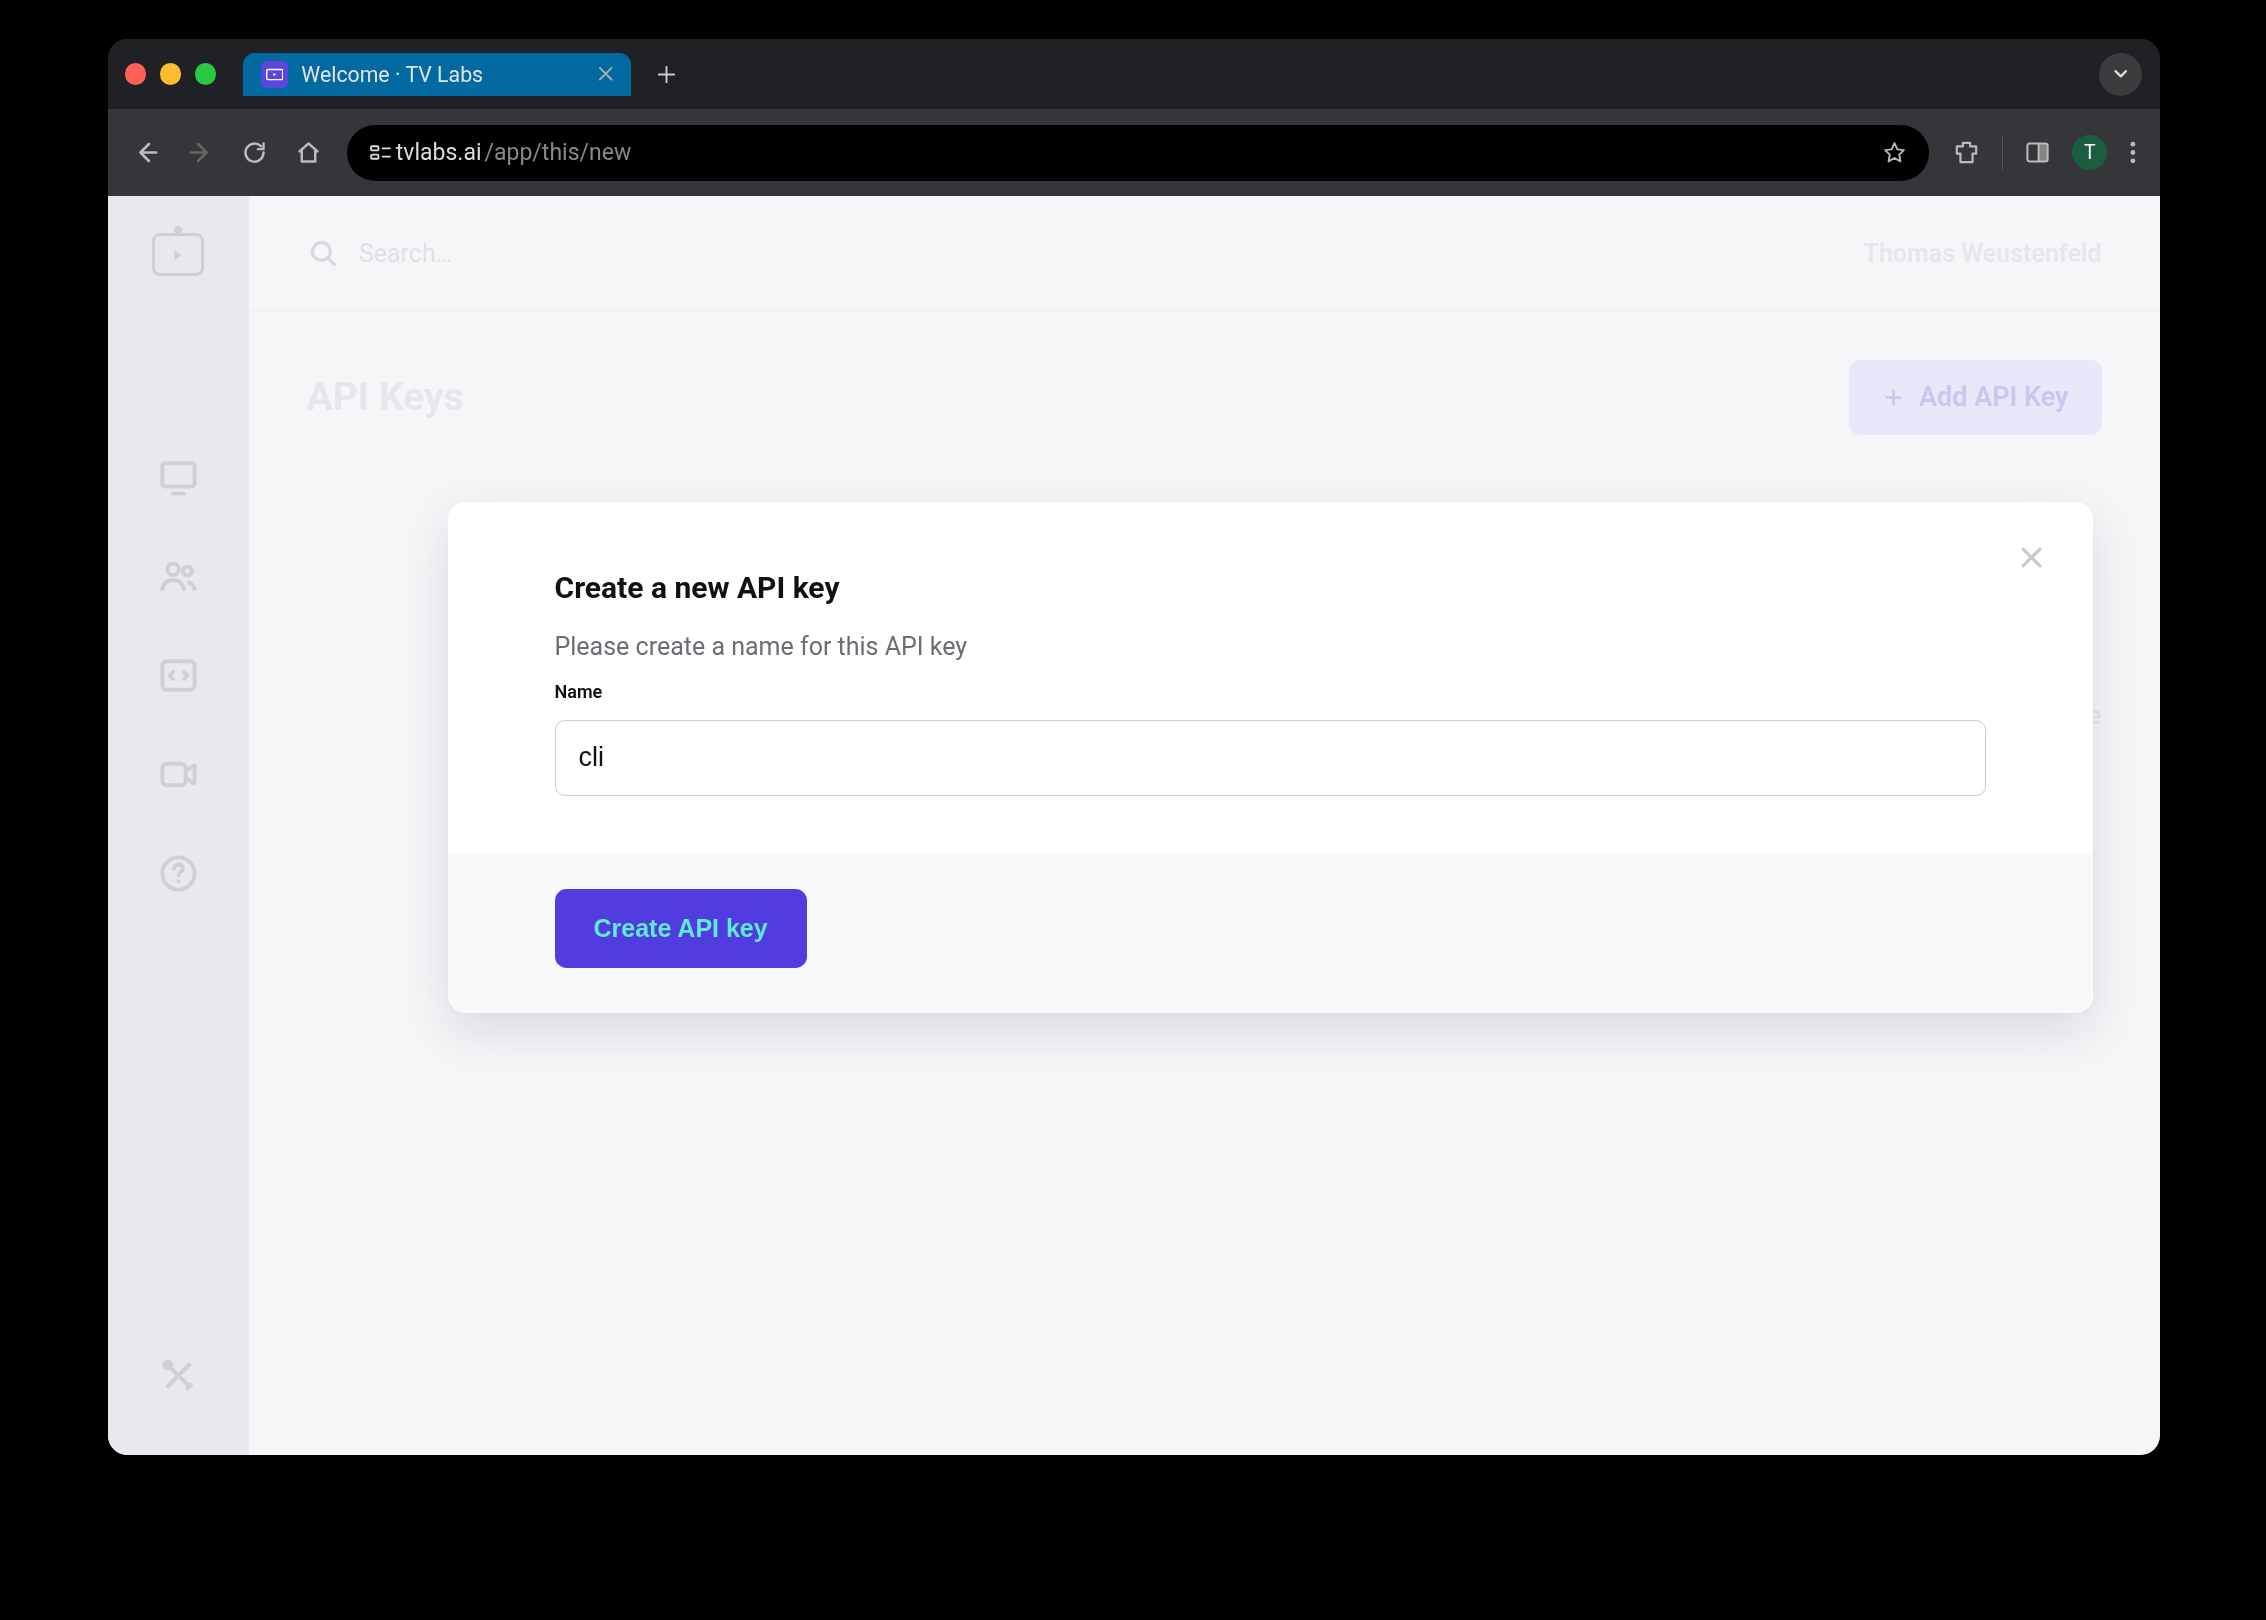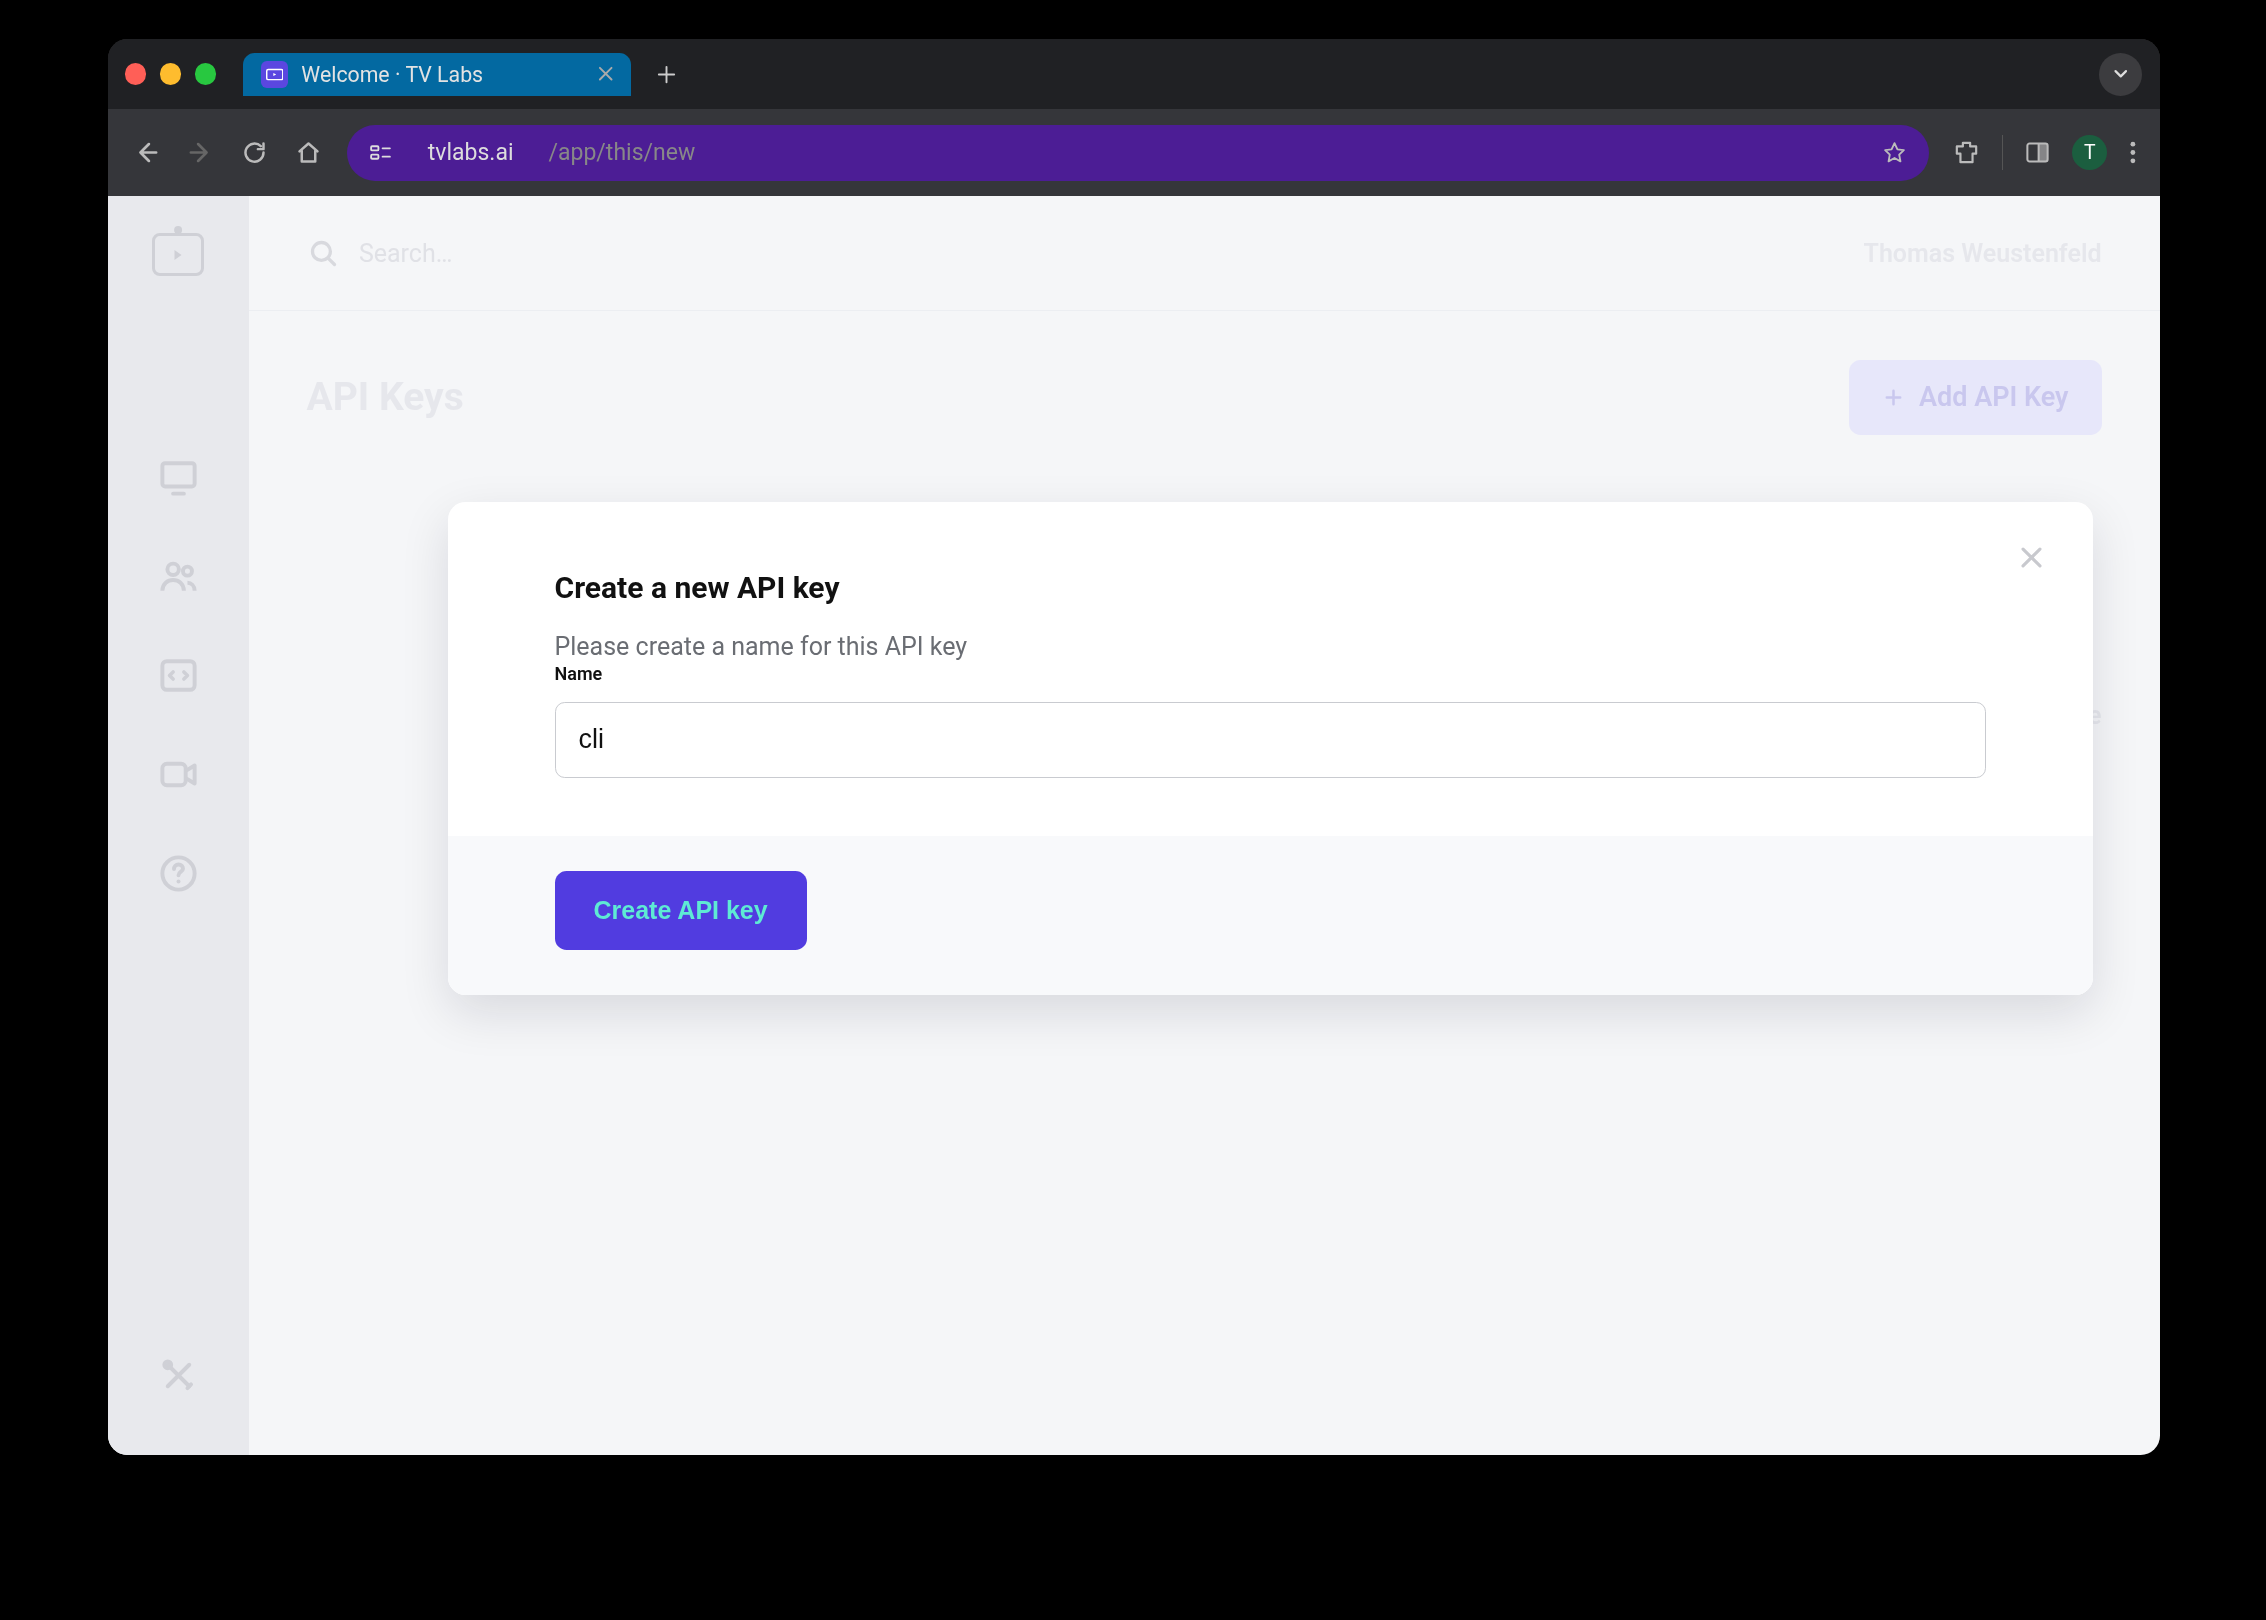--- a/index.html
+++ b/index.html
@@ -80,26 +80,26 @@
       display: flex;
       align-items: center;
       padding: 0 23px;
       gap: 23px;
     }
     .nav-icon { color: #bbb; width: 31px; height: 31px; display: flex; align-items: center; justify-content: center; }
     .nav-icon.dim { color: #666; }
     .urlbar {
       flex: 1;
       height: 56px;
-      background: #4c1d95;
+      background: #000000;
       border-radius: 29px;
       display: flex;
       align-items: center;
       padding: 0 21.3px;
-      gap: 35px;
+      gap: 3px;
       color: #ddd;
       font-size: 23px;
     }
     .urlbar .path-dim { color: #888; }
     .urlbar .star { margin-left: auto; color: #bbb; }
     .right-icons {
       display: flex;
       align-items: center;
       gap: 21.3px;
       color: #bbb;
@@ -222,21 +222,21 @@
       padding: 68px 107px 58px 107px;
       position: relative;
     }
     .modal-close {
       position: absolute;
       top: 41px; right: 47px;
       color: #c8c9ce;
       cursor: pointer;
     }
     .modal-title { font-size: 30px; font-weight: 700; color: #111; margin-bottom: 27px; }
-    .modal-sub { font-size: 25px; color: #6a6d73; margin-bottom: 2px; }
+    .modal-sub { font-size: 25px; color: #6a6d73; margin-bottom: 20px; }
     .field-label { font-size: 18px; font-weight: 600; color: #111; margin-bottom: 17.5px; }
     .name-input {
       width: 100%;
       height: 76px;
       border: 1.5px solid #c9cbd0;
       border-radius: 9.7px;
       padding: 0 23px;
       font-size: 27px;
       color: #111;
       outline: none;

